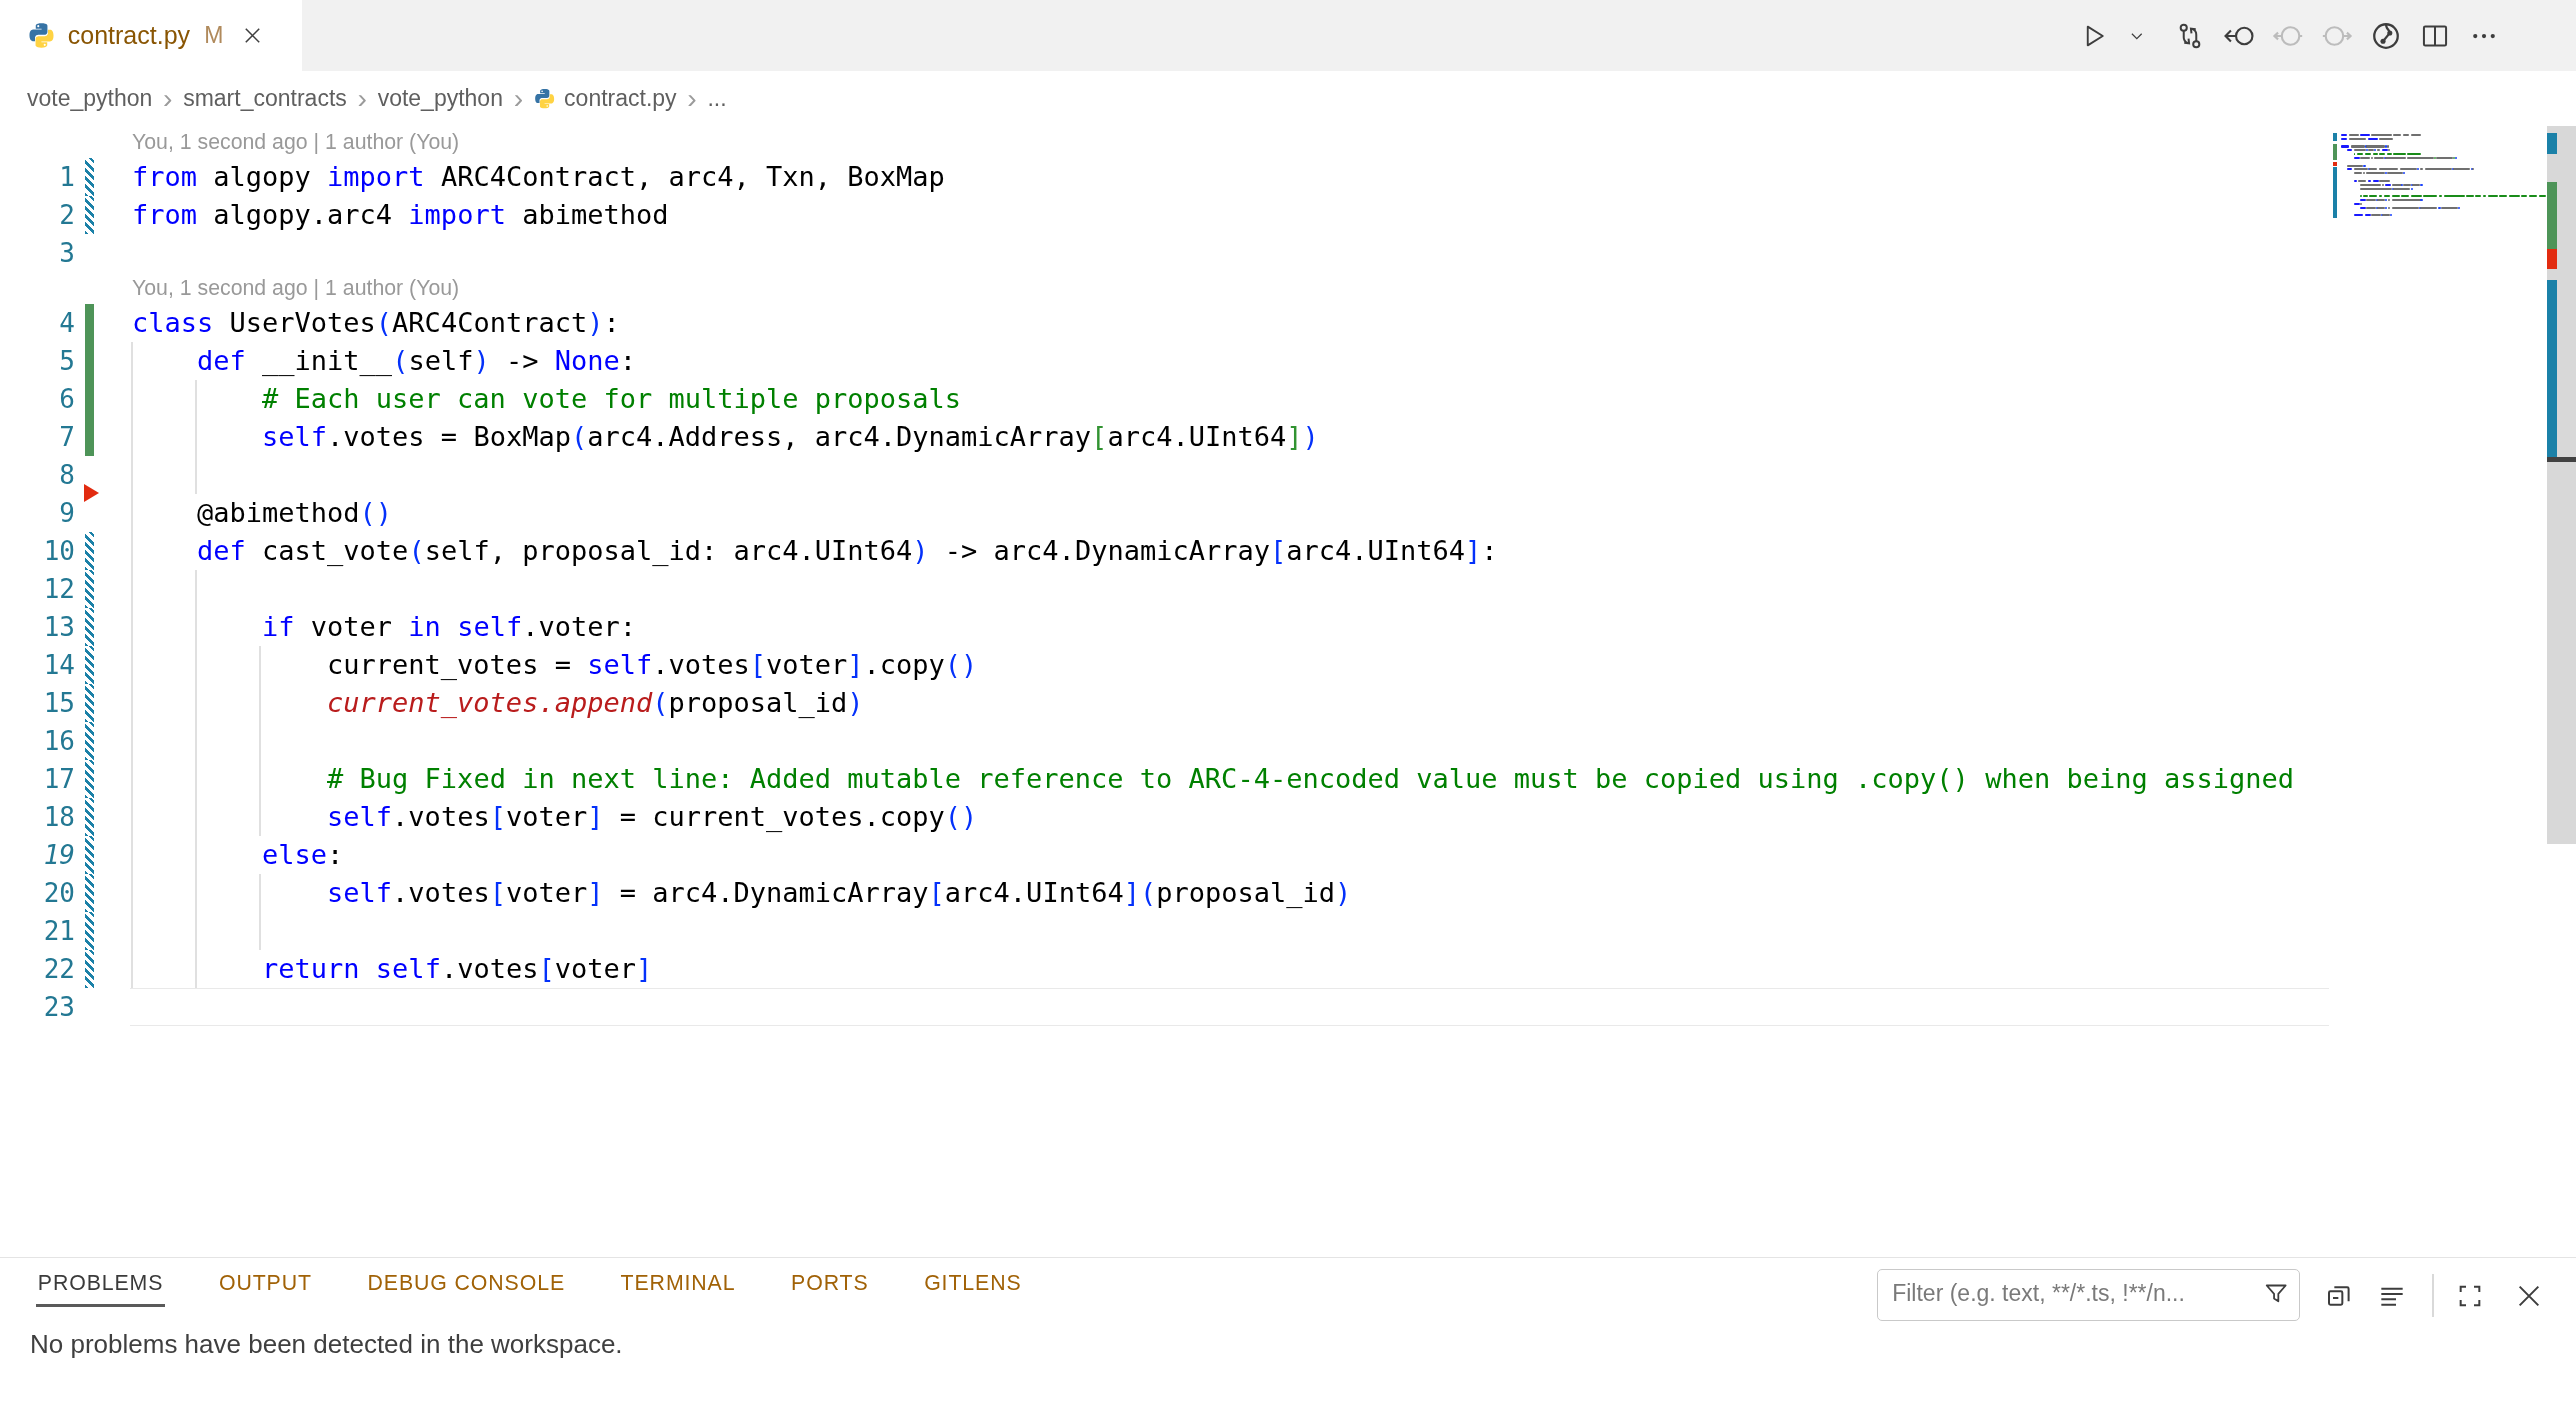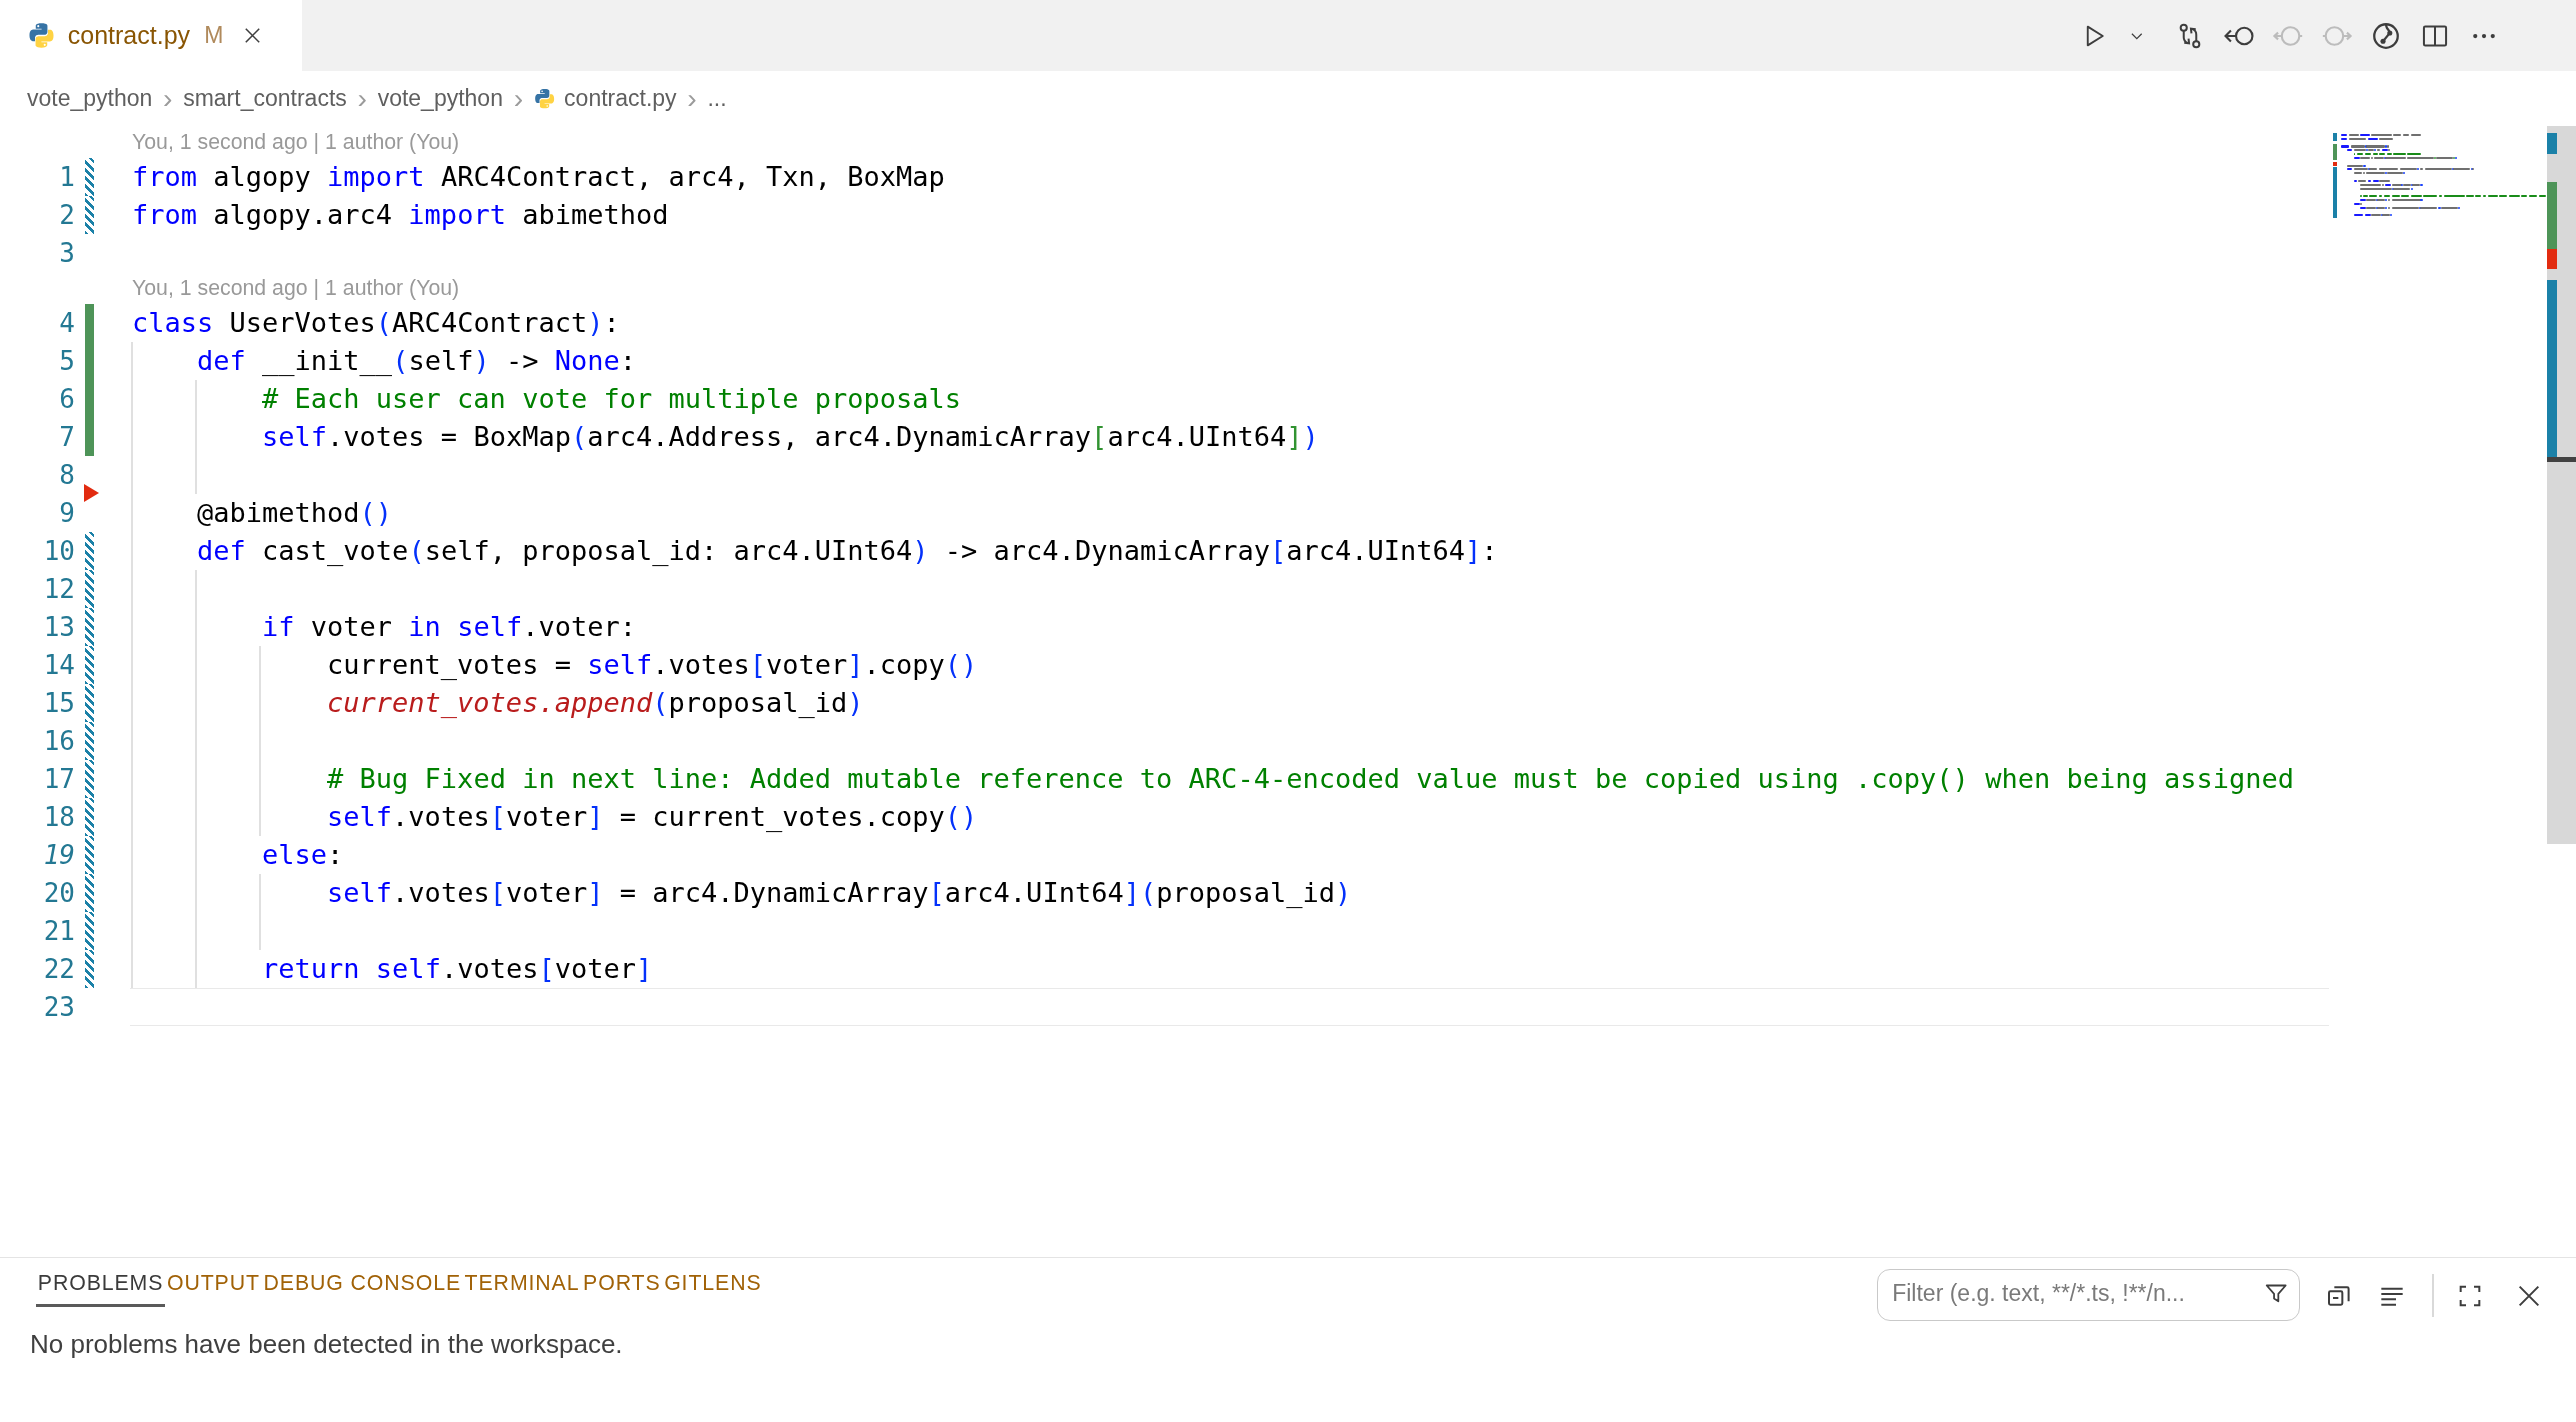--- a/index.html
+++ b/index.html
@@ -54,27 +54,27 @@
   .mm-bar{position:absolute;height:2.3px;border-radius:0.9px;opacity:0.9;}
   .mm-git{position:absolute;left:0;width:4px;}
   .ruler{position:absolute;left:2547px;top:0;width:29px;height:1131px;}
   .ruler .slider{position:absolute;left:0;top:0;width:29px;height:718px;background:#d8d8d8;}
   .rmark{position:absolute;left:0;width:9.8px;}
   .rcursor{position:absolute;left:0;width:29px;}
 
   
   .panel{position:absolute;left:0;top:1257px;width:2576px;height:165px;background:#ffffff;
          border-top:1.8px solid #e4e4e4;box-sizing:border-box;}
-  .ptabs{position:absolute;left:36px;top:0;height:57px;display:flex;align-items:center;}
+  .ptabs{position:absolute;left:36px;top:0;height:57px;display:flex;gap:52px;align-items:center;}
   .ptab{position:relative;font-size:21.3px;letter-spacing:0.9px;color:#a16207;padding:5.3px 1.8px 10.7px 1.8px;cursor:default;white-space:nowrap;}
   .ptab.active{color:#3b3b3b;}
   .ptab.active::after{content:"";position:absolute;left:0;right:0;bottom:0;height:2.7px;background:#5a5a5a;}
   .status{position:absolute;left:30px;top:71px;font-size:26px;color:#3f3f3f;}
   .filterbox{position:absolute;right:276px;top:10.7px;width:423px;height:52px;box-sizing:border-box;
-             border:1.8px solid #c9c9c9;border-radius:13px;background:#ffffff;}
+             border:1.8px solid #c9c9c9;border-radius:5px;background:#ffffff;}
   .filterbox input{position:absolute;left:0;top:0;width:373px;height:48px;border:none;outline:none;
                    font-family:"Liberation Sans",sans-serif;font-size:23px;color:#555;padding:0 0 0 14.2px;background:transparent;}
   .filterbox input::placeholder{color:#7a7a7a;opacity:1;}
   .filterbox .funnel{position:absolute;right:9px;top:9.8px;}
   .picon{position:absolute;top:21.3px;width:34px;height:34px;display:flex;align-items:center;justify-content:center;}
   .picon svg{stroke:#3d3d3d;fill:none;stroke-width:1.5;}
   .pdivider{position:absolute;top:16px;width:1.8px;height:43px;background:#d9d9d9;}
 </style>
 </head>
 <body>

